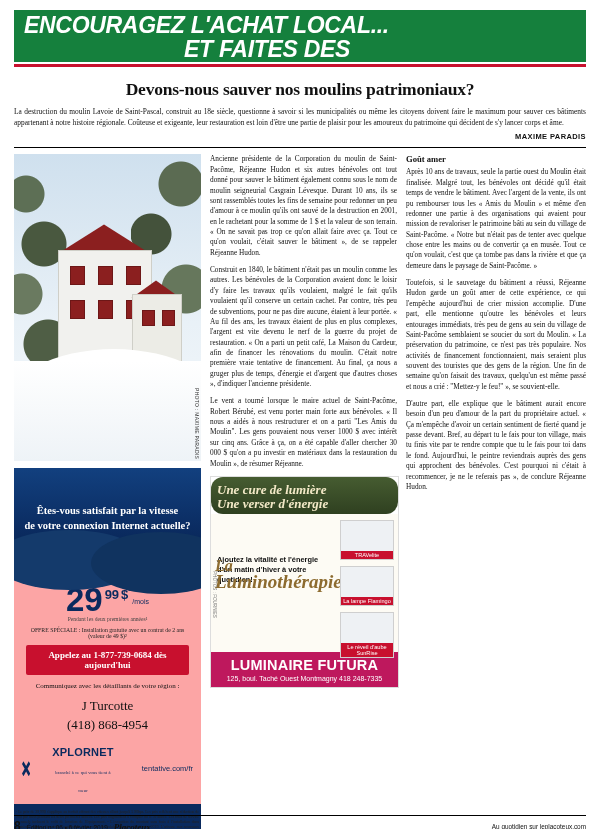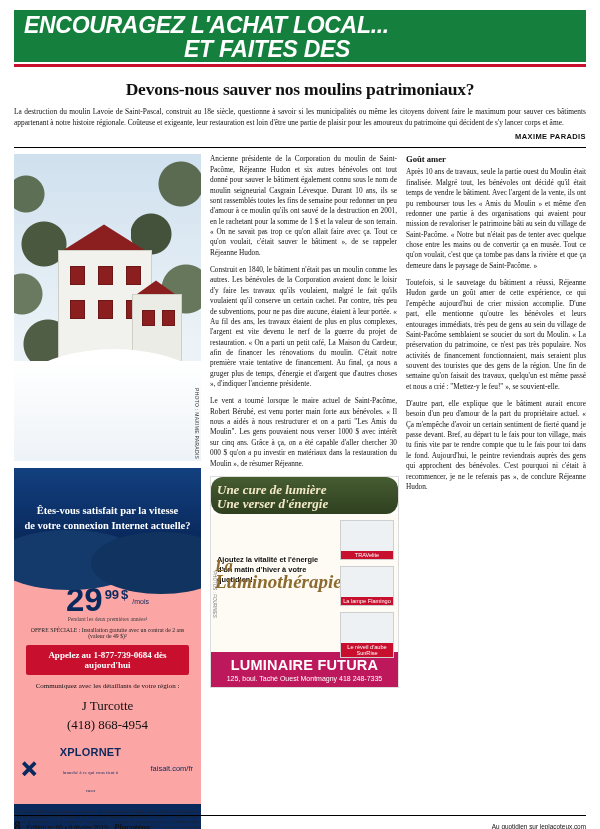--- a/index.html
+++ b/index.html
@@ -334,21 +334,21 @@
           <div class="cta">Appelez au 1-877-739-0684 dès aujourd'hui</div>
           <div class="comm">Communiquez avec les détaillants de votre région :</div>
           <div class="dealer">J Turcotte</div>
           <div class="dealer" style="margin-top:0">(418) 868-4954</div>
           <div class="xlogo-row">
             <span class="xmark"></span>
             <span>
               <span class="xname">XPLORNET</span><br>
               <span class="xtag">branché à ce qui vous tient à cœur</span>
             </span>
-            <span class="xurl">faisait.com/fr</span>
+            <span class="xurl">tentative.com/fr</span>
           </div>
         </div>
         <div class="legal">¹ Le prix de 29,99$ s'applique au forfait offrant des vitesses allant jusqu'à 5 Mbps. Les prix reflètent une réduction de 20$ par mois pendant les deux premières années. Les prix augmentent à compter du le 3e année. Les frais de service mensuels incluent le coût de location de l'équipement. ² L'exception du montant sans frais à l'installation dans certaines régions. Des frais s'appliquent. Cette offre est valable jusqu'au 28 février 2019. L'adresse aux nouveaux clients et peut être modifiée en tout temps. La vitesse réelle en ligne peut varier selon votre configuration technique, l'achalandage sur Internet, le serveur et d'autres facteurs. La politique de gestion du trafic s'applique; consultez xplornet.com/fr/notre-politique. ³ Le site xplornet d'utilisation disponible et ni s'applique. Consultez un détaillant pour tous les détails. Les forfaits sont soumis à la disponibilité. La vitesse est requis pour des utilisations multiples. Xplornet® est une marque déposée de Xplornet Communications inc. ©</div>
       </div>
     </div>
 
     <div class="col">
       <p class="body">Ancienne présidente de la Corporation du moulin de Saint-Pacôme, Réjeanne Hudon et six autres bénévoles ont tout donné pour sauver le bâtiment également connu sous le nom de moulin seigneurial Casgrain Lévesque. Durant 10 ans, ils se sont rassemblés toutes les fins de semaine pour redonner un peu d'amour à ce moulin qu'ils ont sauvé de la destruction en 2001, en le rachetant pour la somme de 1 $ et la valeur de son terrain. « On ne savait pas trop ce qu'on allait faire avec ça. Tout ce qu'on voulait, c'était sauver le bâtiment », de se rappeler Réjeanne Hudon.</p>
       <p class="body">Construit en 1840, le bâtiment n'était pas un moulin comme les autres. Les bénévoles de la Corporation avaient donc le loisir d'y faire les travaux qu'ils voulaient, malgré le fait qu'ils voulaient qu'il conserve un certain cachet. Par contre, très peu de subventions, pour ne pas dire aucune, étaient à leur portée. « Au fil des ans, les travaux étaient de plus en plus complexes, l'argent est vite devenu le nerf de la guerre du projet de restauration. « On a parti un petit café, La Maison du Cardeur, afin de financer les rénovations du moulin. C'était notre première vraie tentative de financement. Au final, ça nous a gruger plus de temps, d'énergie et d'argent que d'autres choses », d'indiquer l'ancienne présidente.</p>
       <p class="body">Le vent a tourné lorsque le maire actuel de Saint-Pacôme, Robert Bérubé, est venu porter main forte aux bénévoles. « Il nous a aidés à nous restructurer et on a parti "Les Amis du Moulin". Les gens pouvaient nous verser 1000 $ avec intérêt sur cinq ans. Grâce à ça, on a été capable d'aller chercher 30 000 $ qu'on a pu investir en matériaux dans la restauration du Moulin », de résumer Réjeanne.</p>

